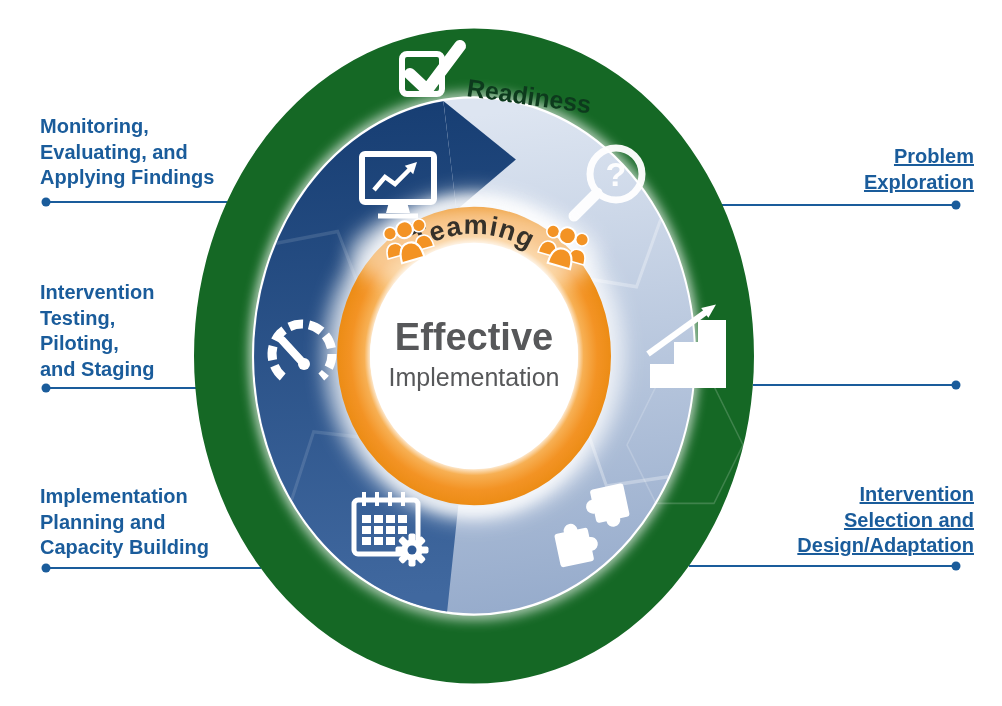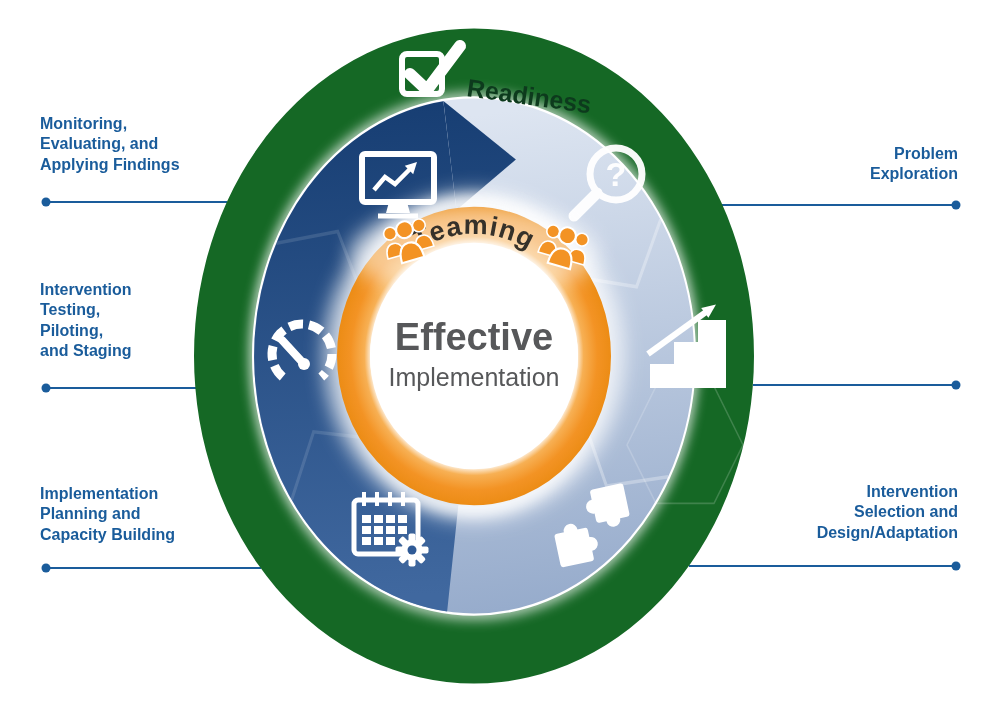--- a/index.html
+++ b/index.html
@@ -8,27 +8,27 @@
     width:1002px;height:706px;
     background:#ffffff;
     overflow:hidden;
     font-family:"Liberation Sans",sans-serif;
   }
   .canvas svg{position:absolute;left:0;top:0;}
   svg text{font-family:"Liberation Sans",sans-serif;}
   .stage-label{
     position:absolute;
     font-weight:bold;
-    font-size:16px;
+    font-size:20px;
     line-height:1.28;
     color:#1a5c9b;
     white-space:pre-line;
   }
   .stage-label.left{left:40px;text-align:left;}
-  .stage-label.right{right:44px;text-align:right;}
+  .stage-label.right{right:28px;text-align:right;text-decoration:underline;}
 </style>
 </head>
 <body>
 
 <div class="canvas">
 
 <svg width="1002" height="706" viewBox="0 0 1002 706">
   <defs>
     <radialGradient id="greenGrad" gradientUnits="userSpaceOnUse" cx="474" cy="356" r="280">
       <stop offset="0.78" stop-color="#ffffff"></stop>

